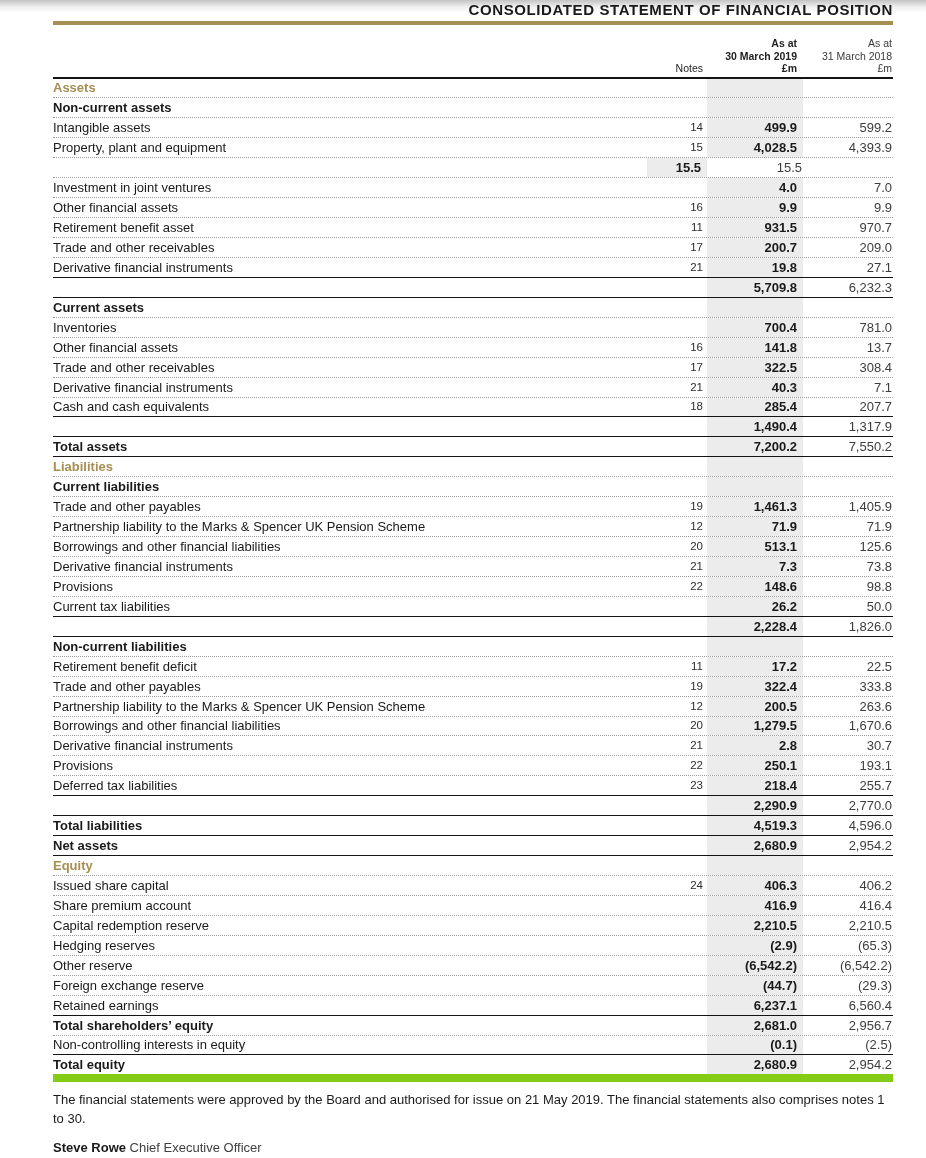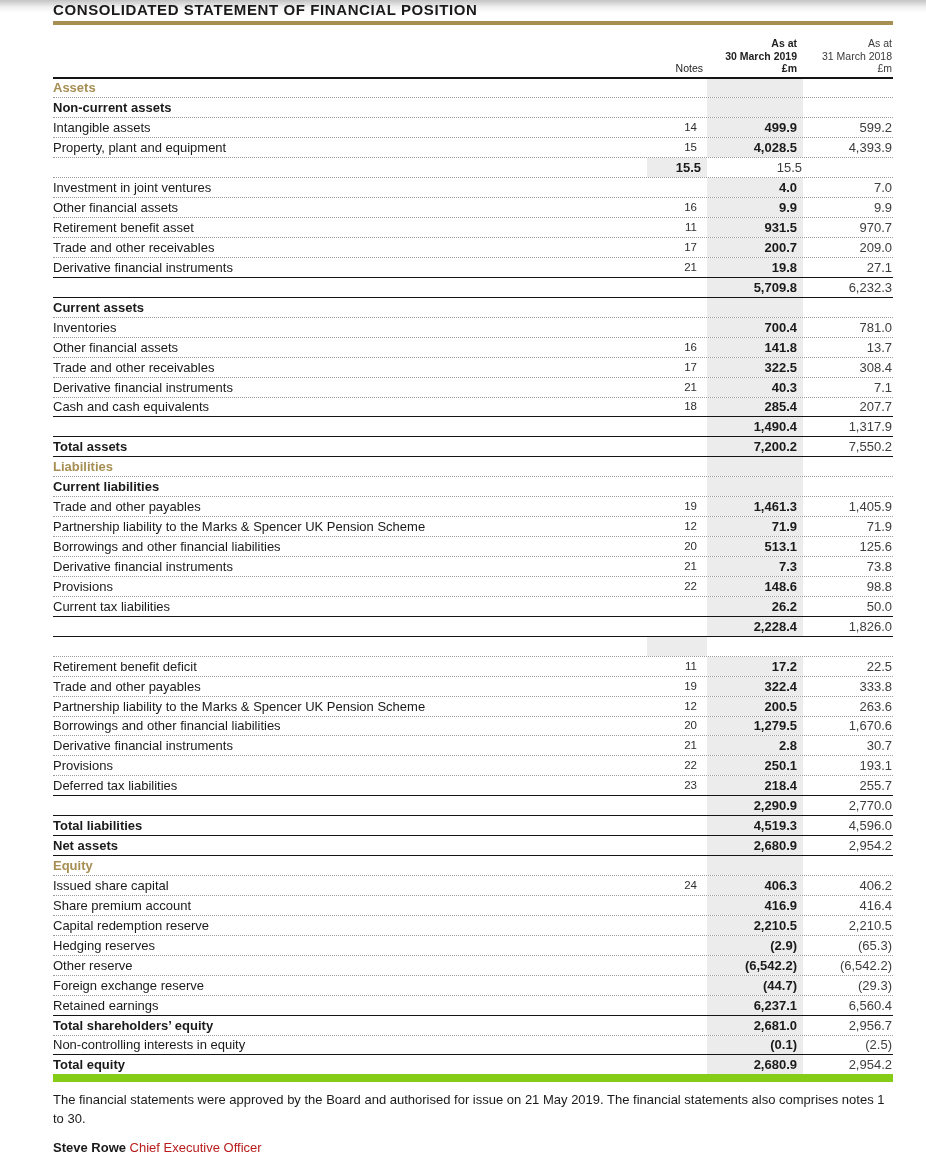--- a/index.html
+++ b/index.html
@@ -12,21 +12,21 @@
     overflow:hidden;
   }
   .page::before{
     content:'';
     position:absolute;top:0;left:0;right:0;height:13px;
     background:linear-gradient(180deg, rgba(40,40,40,0.28), rgba(40,40,40,0.07) 7px, rgba(40,40,40,0) 13px);
     pointer-events:none;
   }
   .content{position:absolute;left:53px;top:0;width:840px;}
   .doc-title{
-    text-align:left;
+    text-align:right;
     font-size:15px;font-weight:bold;letter-spacing:0.6px;
     line-height:19px;margin-top:0;
   }
   .gold-bar{height:4px;background:#a78e52;margin-top:2px;}
   
   .grid{display:grid;grid-template-columns:594px 60px 96px 90px;}
   .thead{
     padding-top:7px;
     border-bottom:1.2px solid #141414;
     align-items:end;
@@ -35,31 +35,31 @@
   .hc.h-notes{padding-right:4px;margin-top:30px;}
   .hc.h-2019{font-weight:bold;padding-right:6px;}
   .hc.h-2018{padding-right:1px;color:#3a3a3a;}
   
   .tbody{border-bottom:8px solid #84cc16;}
   .row{height:19.94px;align-items:center;box-sizing:border-box;}
   .row.rule-dotted{border-top:1px dotted #9c9c9c;}
   .row.rule-solid{border-top:1.2px solid #141414;}
   .cell{font-size:13px;line-height:15px;white-space:nowrap;overflow:visible;}
   .c-label{text-align:left;}
-  .c-note{text-align:right;padding-right:10px;font-size:11.5px;color:#2e2e2e;}
+  .c-note{text-align:right;padding-right:4px;font-size:11.5px;color:#2e2e2e;}
   .c-2019{padding-right:6px;font-weight:bold;background:#ececec;height:100%;display:flex;align-items:center;justify-content:flex-end;box-sizing:border-box;}
   .c-2018{text-align:right;padding-right:1px;color:#3d3d3d;}
   .t-gold .c-label{color:#a78e52;font-weight:bold;}
   .t-bold .c-label{font-weight:bold;}
   
   .footer{margin-top:8px;}
   .approval{font-size:13px;line-height:19px;margin:0;max-width:838px;}
   .sig{font-size:13px;margin-top:12px;}
   .sig .sig-name{font-weight:bold;}
-  .sig .sig-role{color:#b91c1c;}
+  .sig .sig-role{color:#404040;}
 </style>
 </head>
 <body>
 
 <div class="page">
   <div class="content">
 
     <div class="doc-title">CONSOLIDATED STATEMENT OF FINANCIAL POSITION</div>
 
     <div class="gold-bar"></div>
@@ -243,20 +243,21 @@
           <div class="cell c-2019">26.2</div>
           <div class="cell c-2018">50.0</div>
         </div>
         <div class="grid row t-subtotal rule-solid">
           <div class="cell c-label"></div>
           <div class="cell c-note"></div>
           <div class="cell c-2019">2,228.4</div>
           <div class="cell c-2018">1,826.0</div>
         </div>
         <div class="grid row t-bold rule-solid">
+          <div class="cell c-label">Non-current liabilities</div>
           <div class="cell c-note"></div>
           <div class="cell c-2019"></div>
           <div class="cell c-2018"></div>
         </div>
         <div class="grid row t-item rule-dotted">
           <div class="cell c-label">Retirement benefit deficit</div>
           <div class="cell c-note">11</div>
           <div class="cell c-2019">17.2</div>
           <div class="cell c-2018">22.5</div>
         </div>

